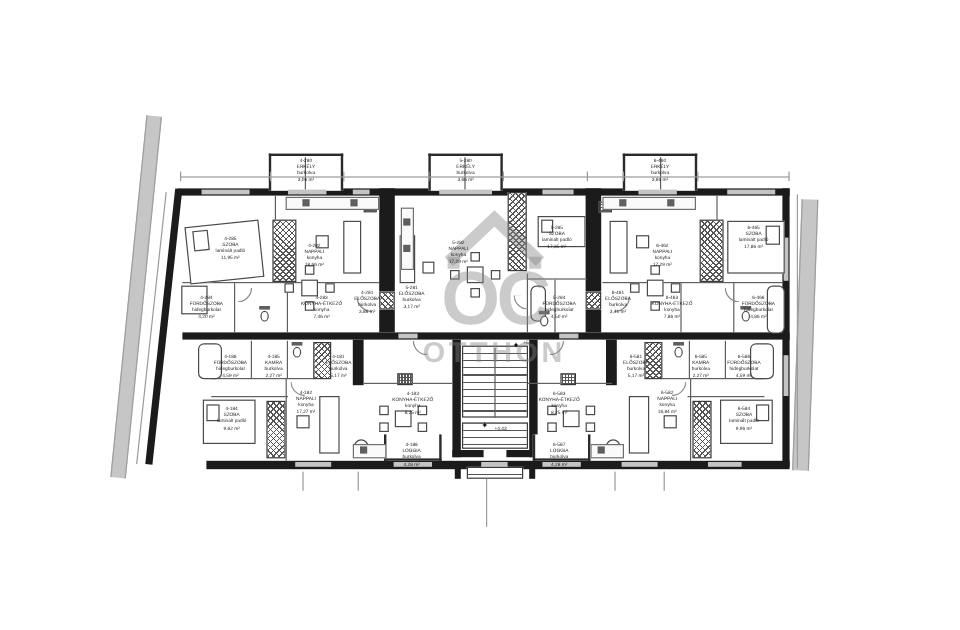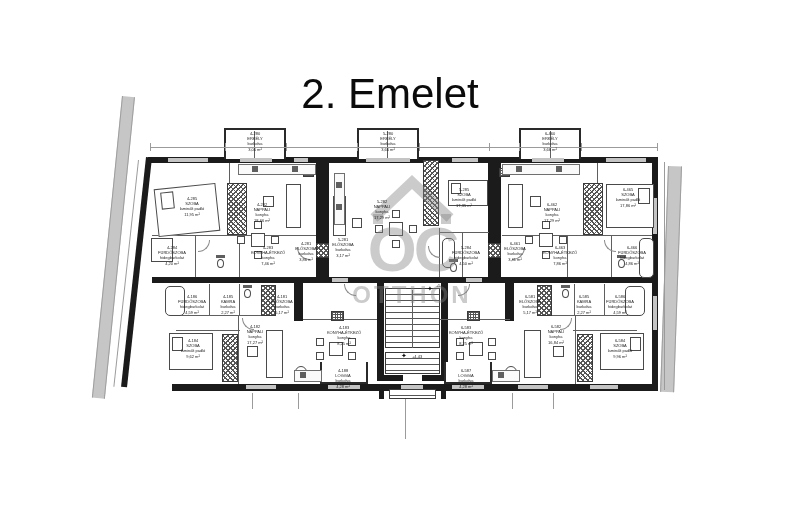--- a/index.html
+++ b/index.html
@@ -37,21 +37,20 @@
   #wm{position:absolute;left:332px;top:170px;width:160px;height:190px;text-align:center;
       color:rgba(130,130,130,.42);z-index:4;pointer-events:none;}
   #wm .oc{font-size:63px;font-weight:bold;line-height:1;letter-spacing:-3px;margin-top:-8px;}
   #wm .ln{font-size:24px;font-weight:bold;letter-spacing:3px;line-height:1.2;}
 </style>
 </head>
 <body>
 
 <div id="stage">
 
-  <div id="title">2. Emelet</div>
 
   <i class="band" style="left:122px;top:96px;width:13px;height:303px;transform:rotate(5.7deg);transform-origin:top left;"></i>
   <i class="band" style="left:668px;top:166px;width:14px;height:226px;transform:rotate(2deg);transform-origin:top left;"></i>
 
   <div class="plan">
 
     <i class="w" style="left:148px;top:157px;width:510px;height:6px;"></i>
     <i class="w" style="left:652px;top:157px;width:6px;height:232px;"></i>
     <i class="w" style="left:172px;top:384px;width:486px;height:7px;"></i>
     <i class="w" style="left:146px;top:157px;width:6px;height:231px;transform:rotate(6.2deg);transform-origin:top left;"></i>

